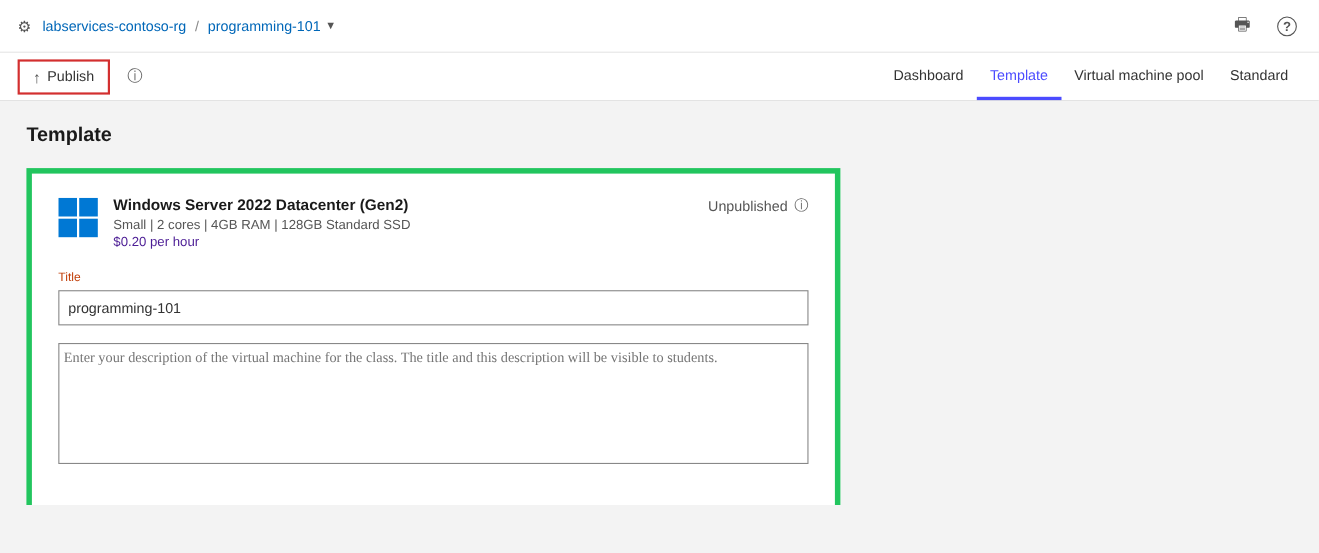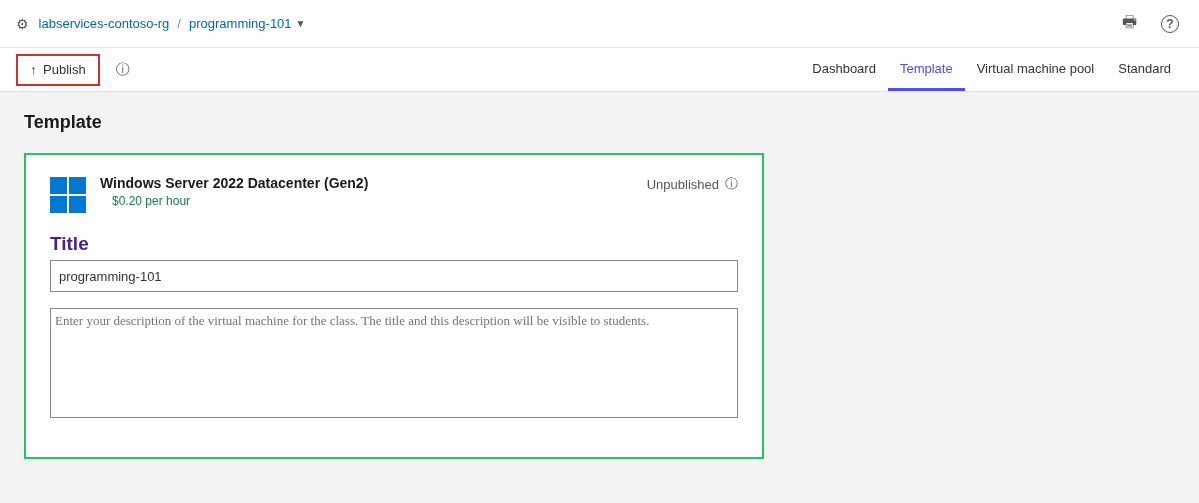--- a/index.html
+++ b/index.html
@@ -134,21 +134,21 @@
     .page-title {
       font-size: 18px;
       font-weight: 600;
       color: #1a1a1a;
       margin-bottom: 20px;
     }
 
     
     .card {
       background: #fff;
-      border: 2px solid #22c55e;
+      border: 5px solid #22c55e;
       padding: 20px 24px;
       width: 740px;
     }
 
     
     .vm-info-row {
       display: flex;
       align-items: flex-start;
       justify-content: space-between;
       margin-bottom: 20px;
@@ -170,45 +170,44 @@
       color: #1a1a1a;
       margin-bottom: 3px;
     }
     .vm-details .vm-specs {
       font-size: 12px;
       color: #555;
       margin-bottom: 2px;
     }
     .vm-details .vm-price {
       font-size: 12px;
-      color: #15803d;
-      margin-left: 12px;
+      color: #4c1d95;
     }
     .vm-status {
       display: flex;
       align-items: center;
       gap: 6px;
       font-size: 13px;
       color: #555;
       text-align: right;
     }
     .status-info-icon {
       font-size: 13px;
       color: #666;
       cursor: pointer;
     }
 
     
     .form-group {
       margin-bottom: 16px;
     }
     .form-label {
-      font-size: 19px;
-      font-weight: 700;
-      color: #4c1d95;
+      font-size: 11px;
+      font-weight: 400;
+      color: #c2410c;
       margin-bottom: 5px;
       display: block;
     }
     .form-input {
       width: 100%;
       height: 32px;
       border: 1px solid #888;
       padding: 0 8px;
       font-size: 13px;
       font-family: 'Segoe UI', Arial, sans-serif;
@@ -275,20 +274,21 @@
       <div class="vm-info-left">
 
         <svg class="windows-icon" viewBox="0 0 36 36" xmlns="http://www.w3.org/2000/svg">
           <rect x="0" y="0" width="17" height="17" fill="#0078d4"></rect>
           <rect x="19" y="0" width="17" height="17" fill="#0078d4"></rect>
           <rect x="0" y="19" width="17" height="17" fill="#0078d4"></rect>
           <rect x="19" y="19" width="17" height="17" fill="#0078d4"></rect>
         </svg>
         <div class="vm-details">
           <h3>Windows Server 2022 Datacenter (Gen2)</h3>
+          <div class="vm-specs">Small | 2 cores | 4GB RAM | 128GB Standard SSD</div>
           <div class="vm-price">$0.20 per hour</div>
         </div>
       </div>
       <div class="vm-status">
         <span>Unpublished</span>
         <span class="status-info-icon">ⓘ</span>
       </div>
     </div>
 
     <div class="form-group">

